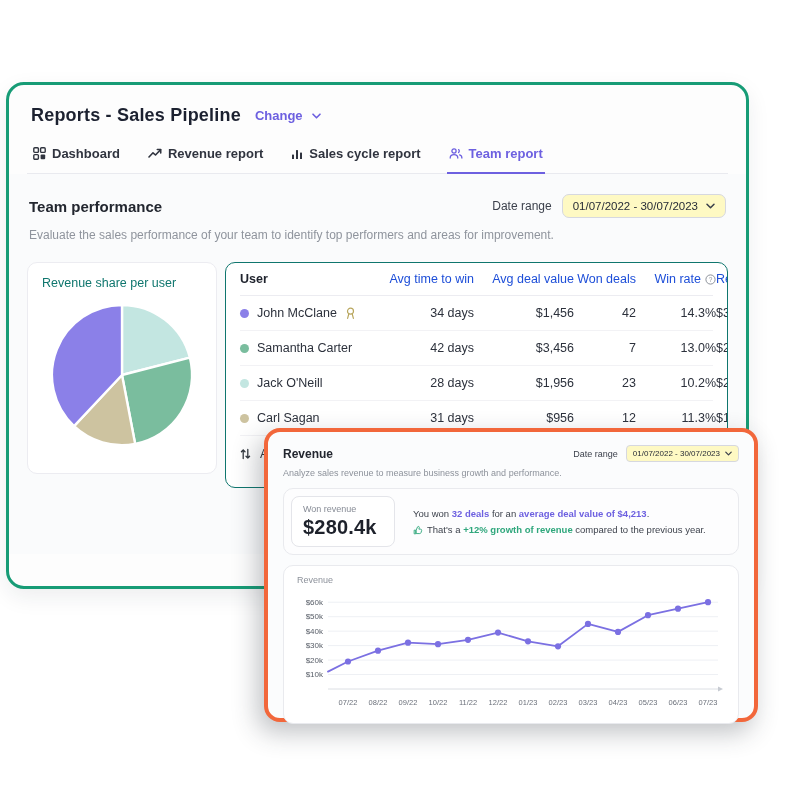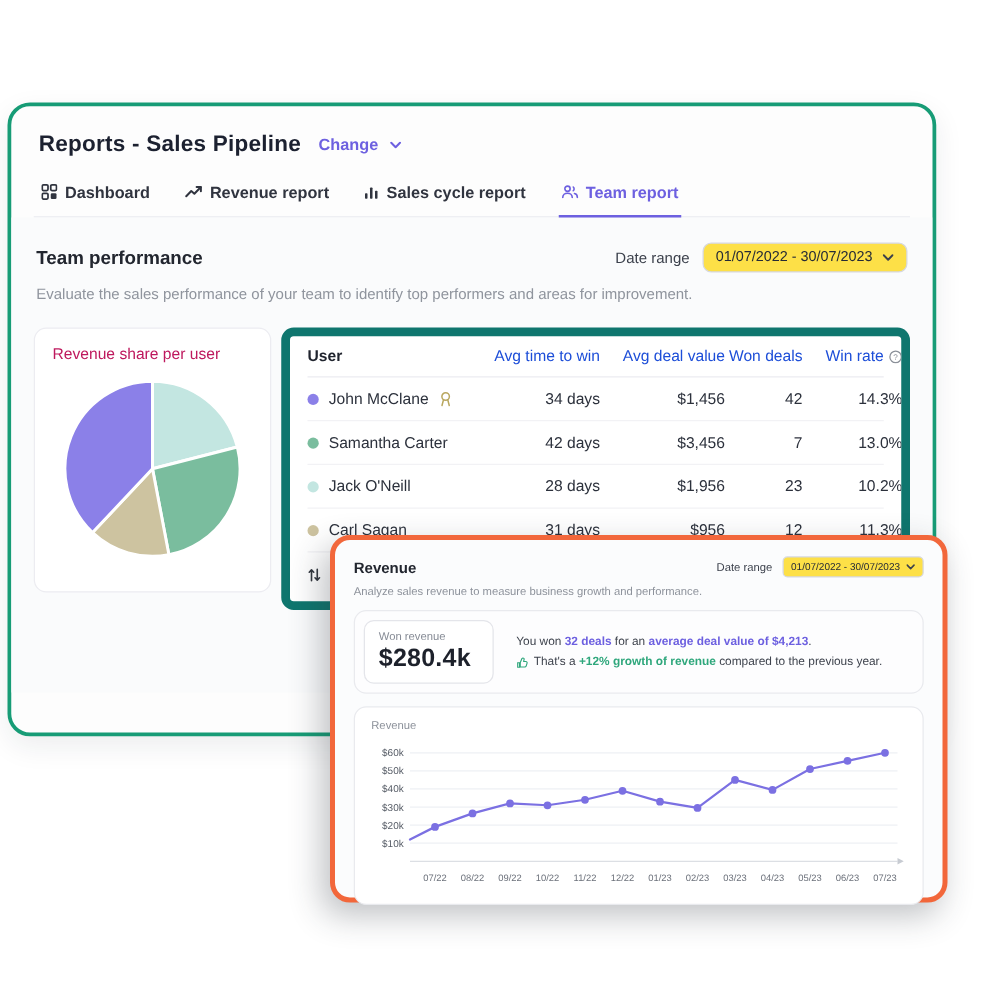--- a/index.html
+++ b/index.html
@@ -20,29 +20,29 @@
   .tab { display:flex; align-items:center; gap:6px; font-size:13px; font-weight:600; color:#30343f; padding:0 2px 12px 2px; cursor:pointer; position:relative; }
   .tab.active { color:#6d60e0; }
   .tab.active::after { content:""; position:absolute; left:0; right:0; bottom:-1px; height:2px; background:#6d60e0; }
   .tab .ticon { display:flex; }
 
   .rc-section { background:#fafbfc; padding:20px 18px 18px 18px; min-height:380px; }
   .sec-headrow { display:flex; align-items:center; justify-content:space-between; padding:0 2px; }
   .sec-title { font-size:15px; font-weight:700; color:#22262f; }
   .daterange { display:flex; align-items:center; gap:10px; }
   .daterange .dr-label { font-size:12px; color:#3c414c; }
-  .dr-select { display:flex; align-items:center; gap:8px; background:#fde047; border:1px solid #d6d8df; border-radius:7px; padding:5px 10px; font-size:11.5px; color:#262b36; cursor:pointer; }
+  .dr-select { display:flex; align-items:center; gap:8px; background:#fef9c3; border:1px solid #d6d8df; border-radius:7px; padding:5px 10px; font-size:11.5px; color:#262b36; cursor:pointer; }
   .sec-sub { margin-top:10px; font-size:12px; color:#8f949d; padding:0 2px; }
 
   .content-row { display:flex; gap:8px; margin-top:20px; }
   .pie-card { width:190px; height:212px; background:#fff; border:1px solid #ececf1; border-radius:10px; padding:13px 14px; flex:none; }
-  .pie-title { font-size:12.5px; color:#be185d; }
+  .pie-title { font-size:12.5px; color:#0f766e; }
   .pie-wrap { display:flex; justify-content:center; margin-top:11px; }
 
-  .table-card { flex:1; background:#fff; border:7px solid #0f766e; border-radius:10px; padding:0 14px; height:226px; overflow:hidden; }
+  .table-card { flex:1; background:#fff; border:1px solid #0f766e; border-radius:10px; padding:0 14px; height:226px; overflow:hidden; }
   .tgrid { display:grid; grid-template-columns:148px 86px 100px 62px 80px 1fr; align-items:center; }
   .thead { height:33px; border-bottom:1px solid #ececf1; }
   .th { font-size:12.5px; color:#1d4ed8; text-align:right; }
   .th.first { text-align:left; font-weight:700; color:#20242e; }
   .th-winrate { display:flex; align-items:center; justify-content:flex-end; gap:4px; }
   .trow { height:35px; border-bottom:1px solid #f2f2f5; }
   .td { font-size:12.5px; color:#2c313c; text-align:right; }
   .td.first { text-align:left; display:flex; align-items:center; gap:8px; }
   .dot { width:9px; height:9px; border-radius:50%; flex:none; }
   .tfoot-row { height:35px; display:flex; align-items:center; gap:9px; font-size:12.5px; color:#33383f; }

